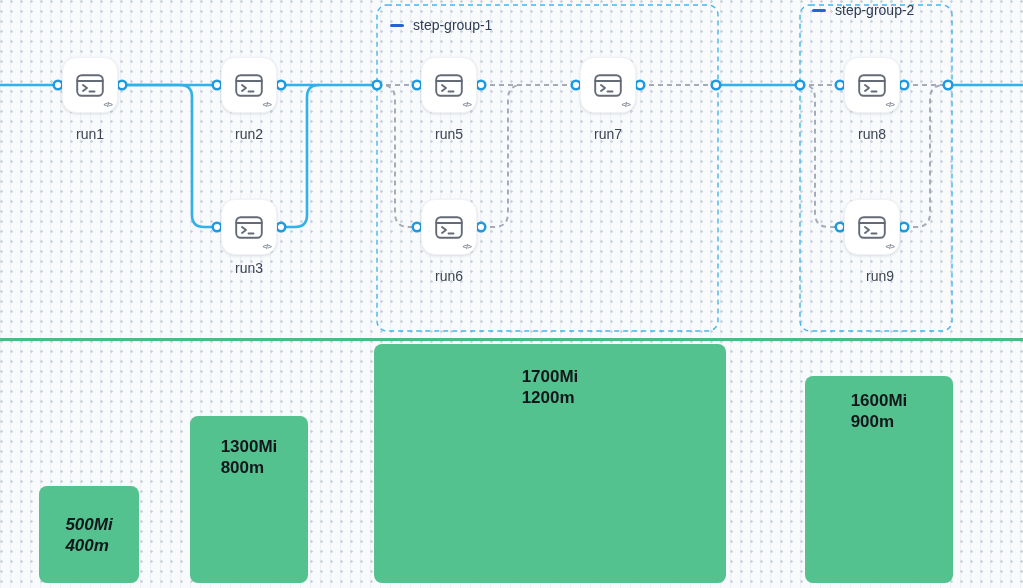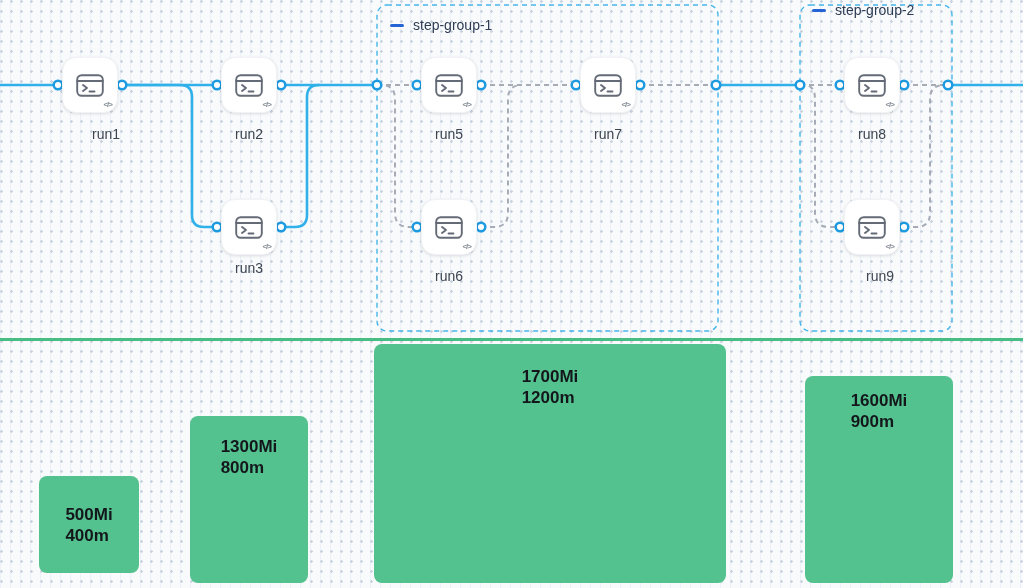--- a/index.html
+++ b/index.html
@@ -179,32 +179,32 @@
   <div class="node" style="left:844px; top:199px;">
     <svg class="terminal-icon" width="28" height="23" viewBox="0 0 28 23" fill="none" stroke="#646b76" stroke-width="1.9" stroke-linecap="round" stroke-linejoin="round">
       <rect x="1.2" y="1.2" width="25.6" height="20.6" rx="4.5"></rect>
       <path d="M1.2,7 H26.8"></path>
         <path d="M7,11 L11,14 L7,17"></path>
         <path d="M13.5,17.5 H18.5"></path>
     </svg>
     <span class="code-glyph">&lt;/&gt;</span>
   </div>
 
-  <div class="node-label" style="left:56px;  top:126px;">run1</div>
+  <div class="node-label" style="left:40px;  top:126px;">run1</div>
   <div class="node-label" style="left:199px; top:126px;">run2</div>
   <div class="node-label" style="left:199px; top:260px;">run3</div>
   <div class="node-label" style="left:399px; top:126px;">run5</div>
   <div class="node-label" style="left:399px; top:268px;">run6</div>
   <div class="node-label" style="left:558px; top:126px;">run7</div>
   <div class="node-label" style="left:822px; top:126px;">run8</div>
   <div class="node-label" style="left:830px; top:268px;">run9</div>
 
   <div class="divider"></div>
 
-  <div class="bar" style="left:39px; top:476px; width:100px; height:97px; padding-top:28px;">
+  <div class="bar" style="left:39px; top:486px; width:100px; height:97px; padding-top:28px;font-style:italic;">
     <div class="bar-text">
       <div>500Mi</div>
       <div>400m</div>
     </div>
   </div>
   <div class="bar" style="left:190px; top:416px; width:118px; height:167px; padding-top:20px;">
     <div class="bar-text">
       <div>1300Mi</div>
       <div>800m</div>
     </div>

